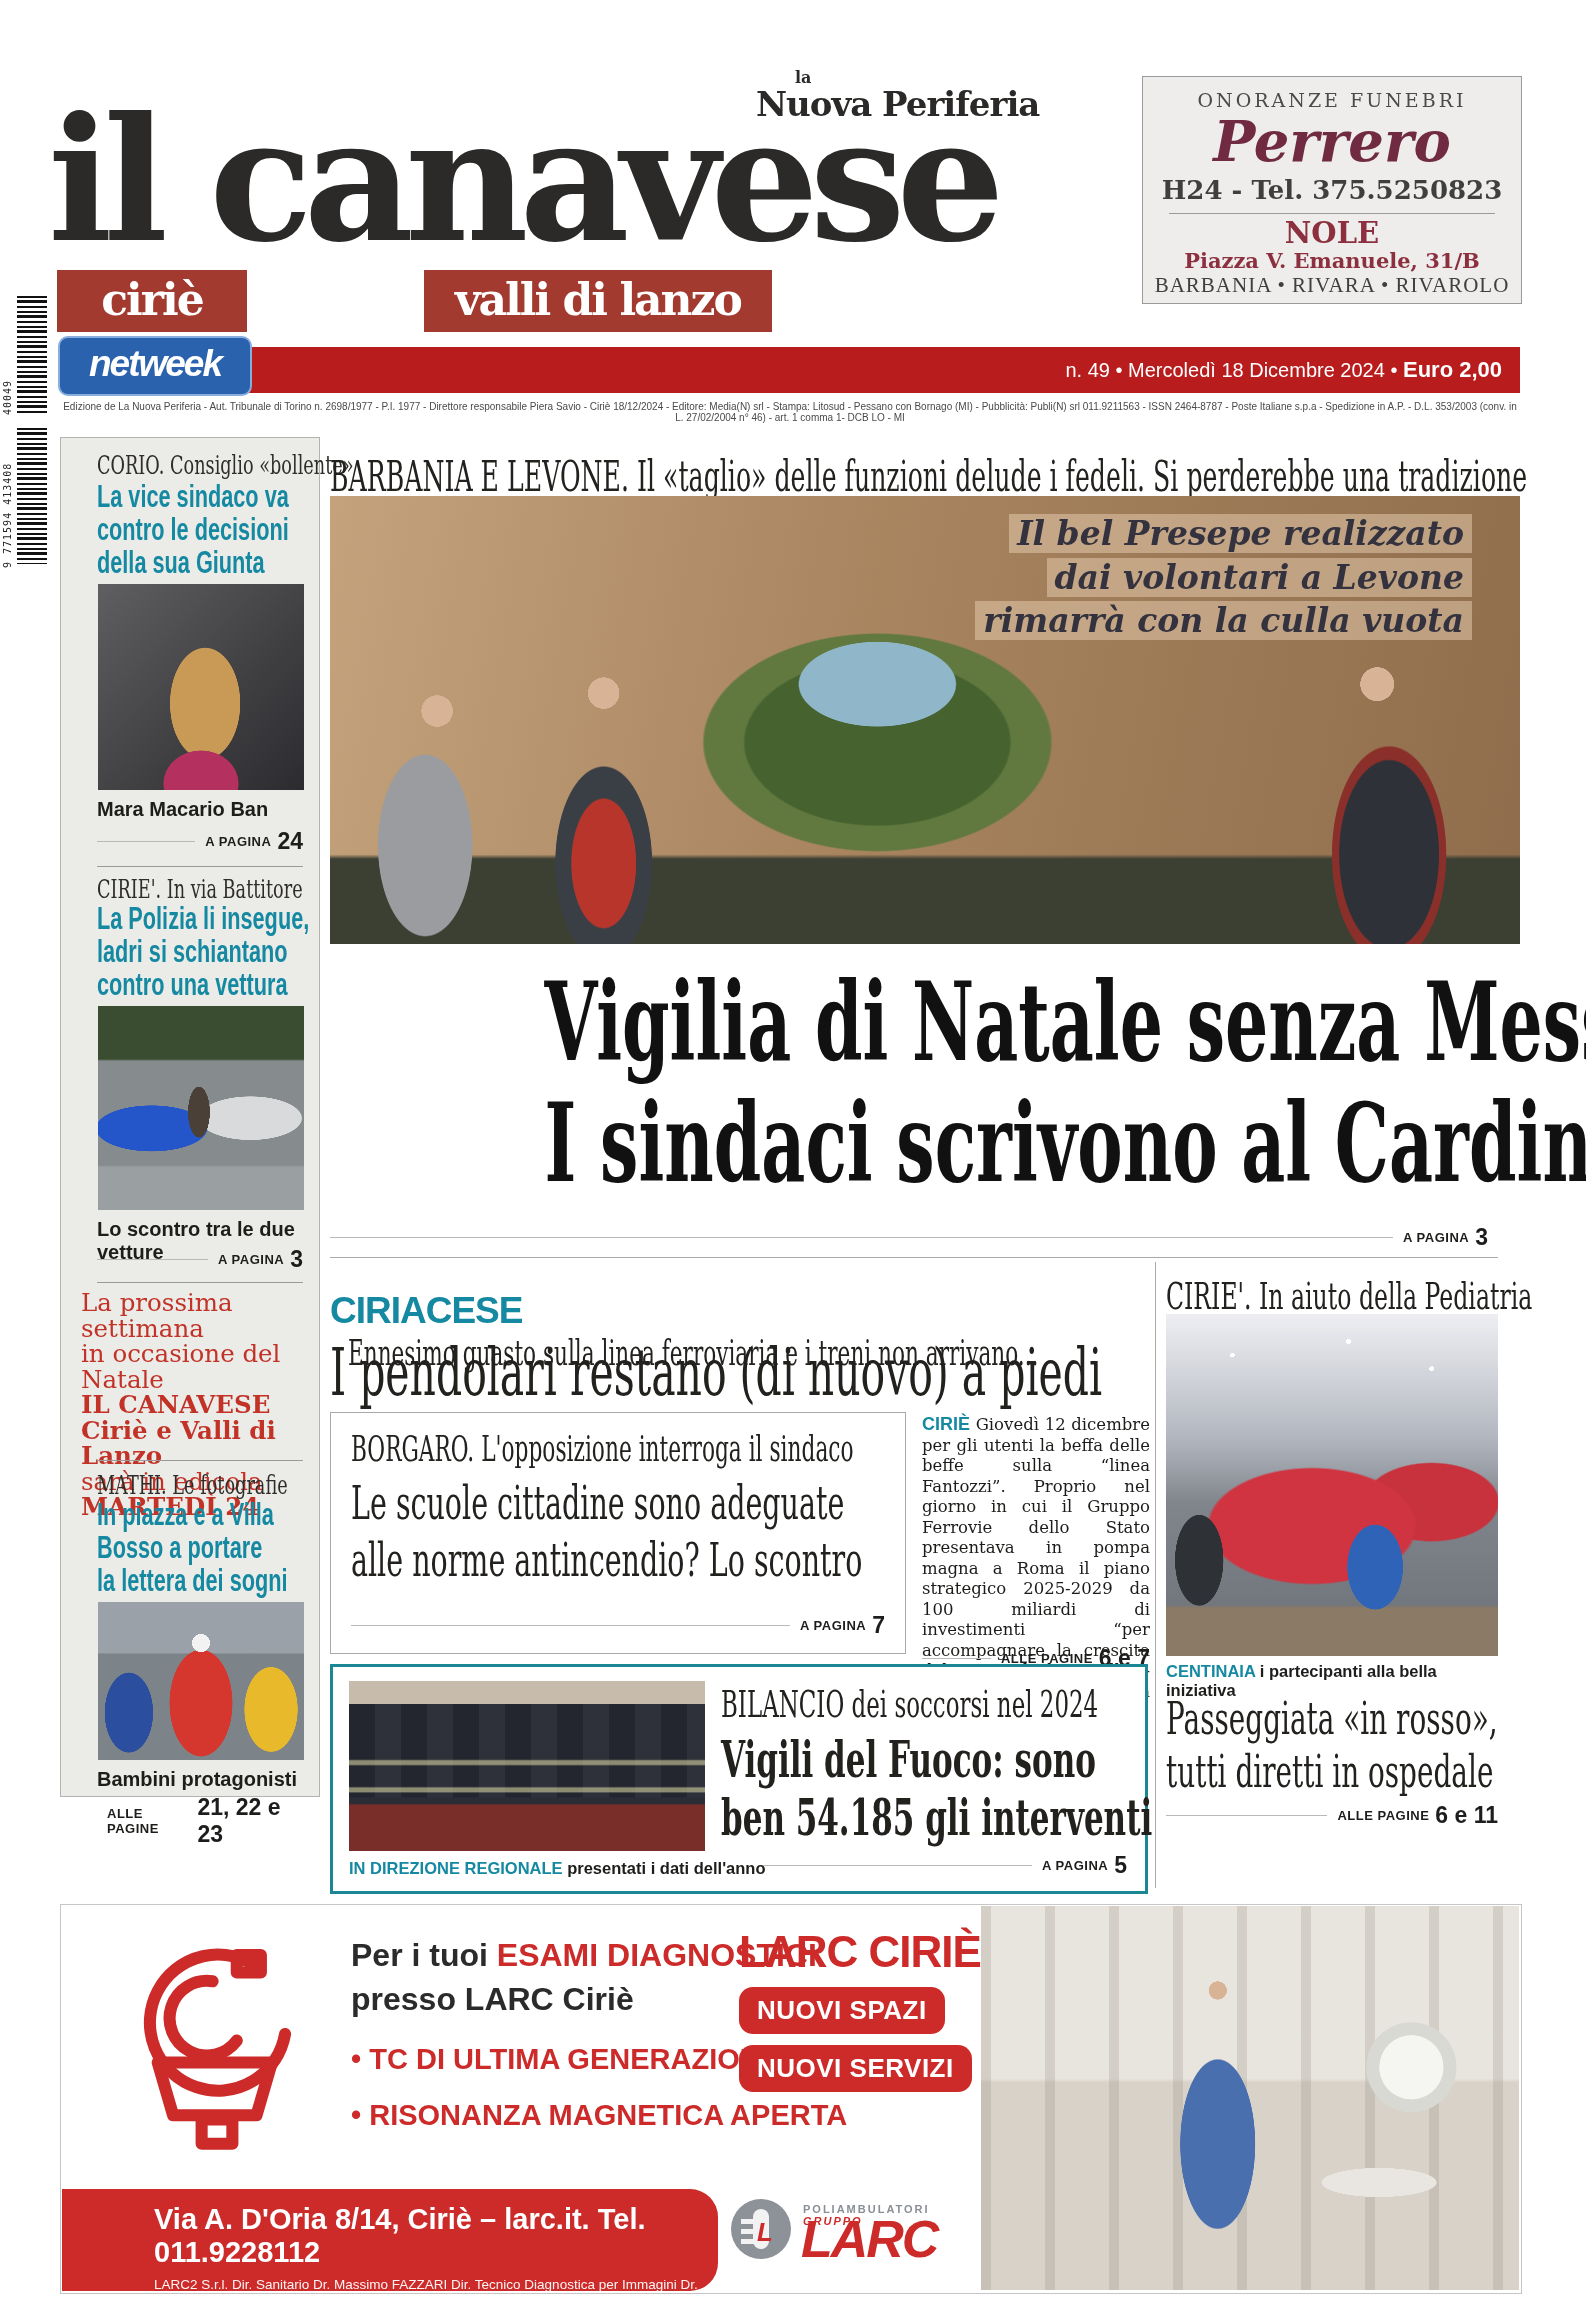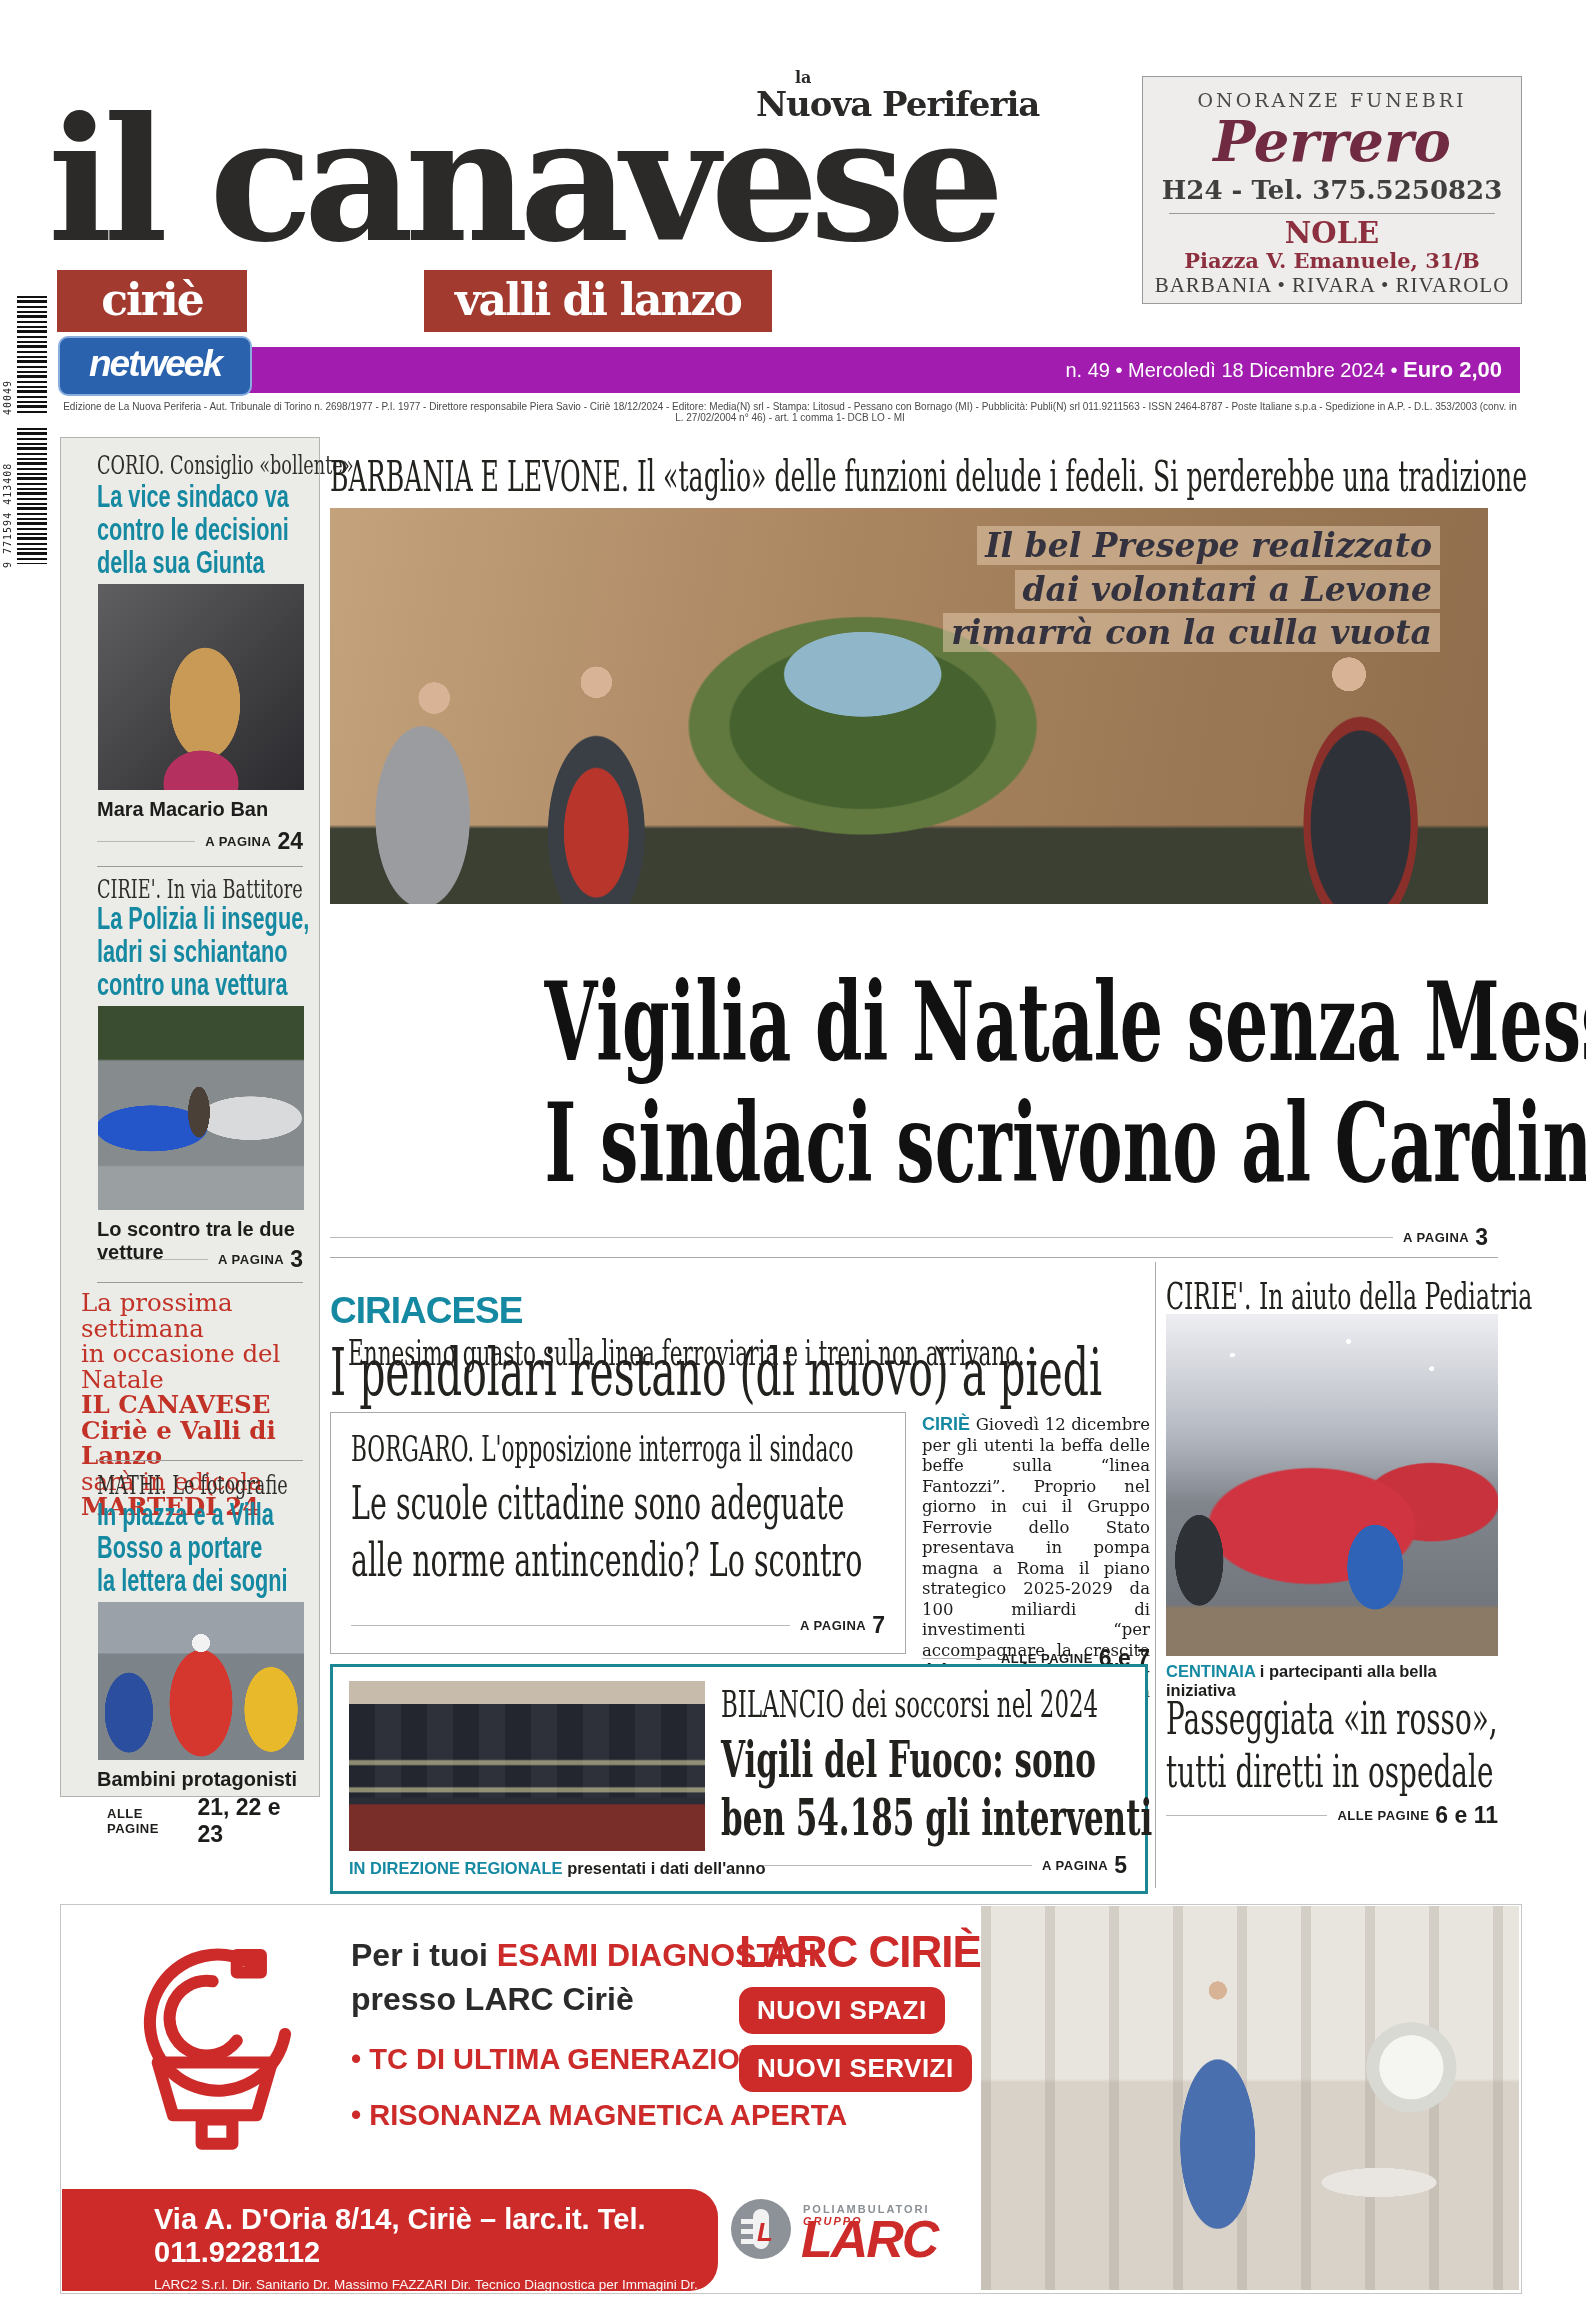--- a/index.html
+++ b/index.html
@@ -23,21 +23,21 @@
   .funeral{background:#eeedeb;border:1px solid #9a9a9a;text-align:center;color:#3c3c3c;}
   .fun-line1{font-family:"DejaVu Serif",serif;font-size:19px;letter-spacing:3px;color:#4a4a4a;margin-top:12px;}
   .fun-brand{font-family:"DejaVu Serif",serif;font-style:italic;font-weight:bold;font-size:56px;color:#702a41;line-height:1.1;}
   .fun-phone{font-family:"DejaVu Serif",serif;font-weight:bold;font-size:26px;color:#3f3f3f;margin-top:2px;}
   .fun-hr{border-top:1px solid #9a9a9a;width:86%;margin:8px auto 4px auto;}
   .fun-city{font-family:"DejaVu Serif",serif;font-weight:bold;font-size:29px;color:#8c2f3e;line-height:1.05;}
   .fun-addr{font-family:"DejaVu Serif",serif;font-weight:bold;font-size:21px;color:#8c2f3e;}
   .fun-towns{font-family:Liberation Serif, serif;font-size:21px;color:#3f3f3f;letter-spacing:1px;}
   .netweek{background:#2a62ad;border:2px solid #88aede;border-radius:10px;color:#fff;
      font-weight:bold;font-size:37px;text-align:center;line-height:52px;letter-spacing:-2px;font-style:italic;}
-  .tealbar{background:#a21caf;color:#fff;text-align:right;line-height:46px;font-size:20px;padding-right:18px;box-sizing:border-box;}
+  .tealbar{background:#b91c1c;color:#fff;text-align:right;line-height:46px;font-size:20px;padding-right:18px;box-sizing:border-box;}
   .tealbar .price{font-weight:bold;font-size:22px;}
   .imprint{font-size:10px;color:#4a4a4a;text-align:center;}
 
   
   .sidebar{background:#ebebe8;border:1px solid #b3b3b0;}
   .sb-kicker{font-family:"DejaVu Serif",serif;font-size:26px;color:#2f2d2a;transform:scaleX(.68);transform-origin:left top;white-space:nowrap;}
   .sb-head{color:#1589a1;font-weight:bold;font-size:31px;line-height:33px;transform:scaleX(.70);transform-origin:left top;}
   .sb-head div{white-space:nowrap;}
   .sb-caption{font-weight:bold;font-size:20px;color:#1d1d1b;}
   .photo{border:0;}
@@ -232,21 +232,21 @@
 
     <div class="abs pageref" style="left:36px;top:1356px;width:206px;">
       <span class="ln"></span>
       <span class="lab">ALLE PAGINE</span>
       <span class="num">21, 22 e 23</span>
     </div>
   </div>
 
   <div class="abs serifc top-kicker" style="left:330px;top:452px;transform:scaleX(.60);">BARBANIA E LEVONE. Il «taglio» delle funzioni delude i fedeli. Si perderebbe una tradizione</div>
 
-  <div class="abs photo ph-presepe" style="left:330px;top:508px;width:1158px;height:396px;">
+  <div class="abs photo ph-presepe" style="left:330px;top:496px;width:1158px;height:448px;padding-left:32px;">
     <div class="overlay">
       <div><span>Il bel Presepe realizzato</span></div>
       <div><span>dai volontari a Levone</span></div>
       <div><span>rimarrà con la culla vuota</span></div>
     </div>
   </div>
 
   <div class="abs" style="left:330px;top:962px;width:1160px;">
     <div class="serifc-c main-head" style="transform:scaleX(.63);">
       <div>Vigilia di Natale senza Messa?</div>

